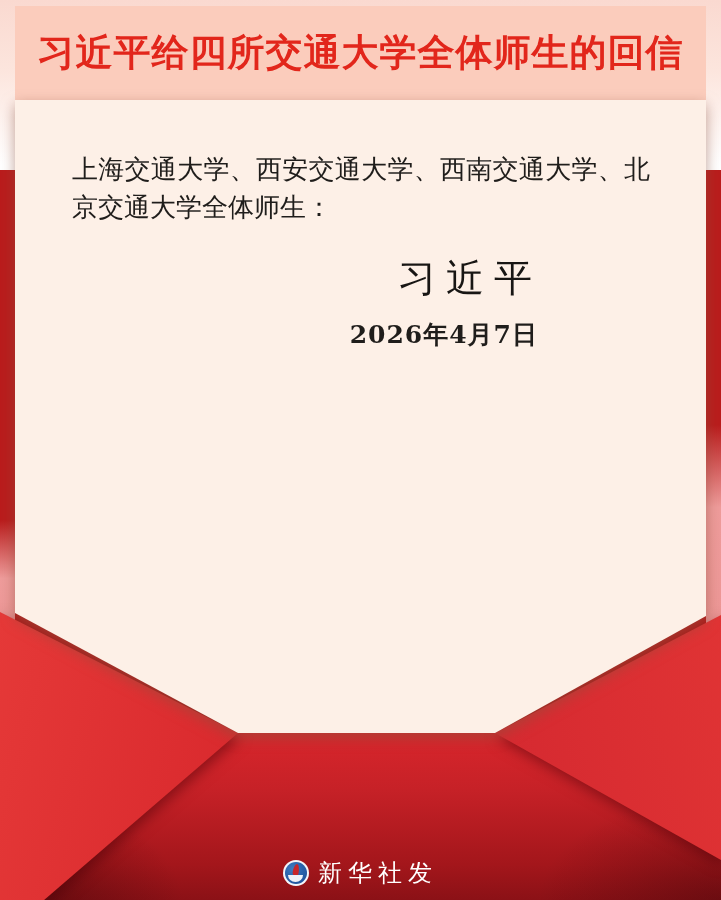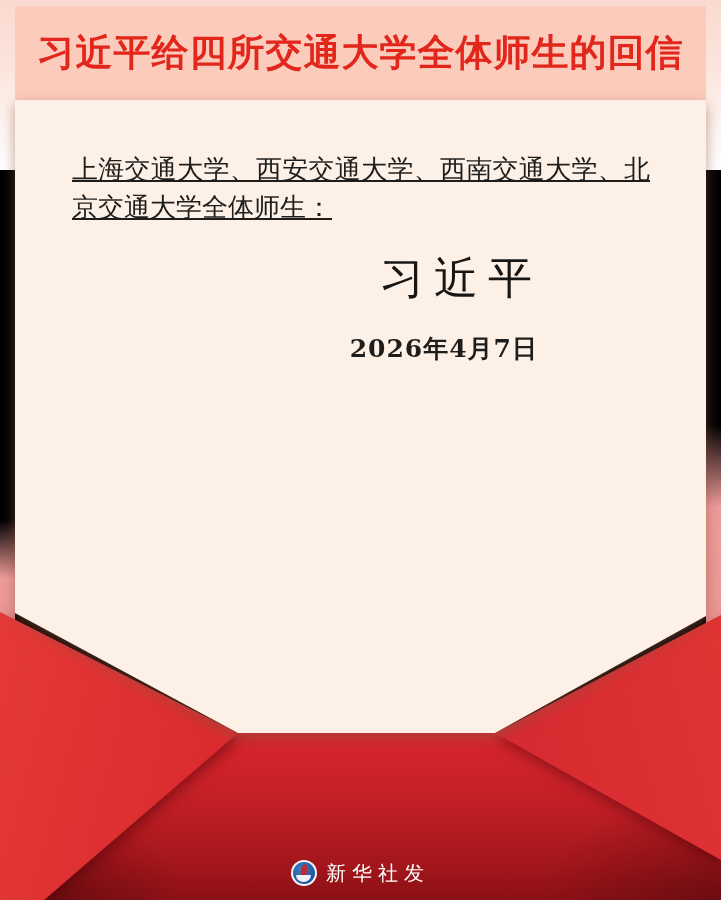--- a/index.html
+++ b/index.html
@@ -1,18 +1,18 @@
 <!DOCTYPE html>
 <html><head>
 <meta charset="utf-8">
 <style>
   html,body{margin:0;padding:0;background:#ffffff;}
   .canvas{
     position:relative;width:721px;height:900px;overflow:hidden;
-    background:#000000;font-family:"DejaVu Serif","Liberation Serif",serif;
+    background:#b91c1c;font-family:"DejaVu Serif","Liberation Serif",serif;
   }
   
   .top-glow{
     position:absolute;left:0;top:0;width:100%;height:170px;z-index:0;
     background:linear-gradient(180deg,#fad9d0 0px,#fce5dd 70px,#ffffff 165px);
   }
   
   .title-band{
     position:absolute;left:15px;top:6px;width:691px;height:94px;z-index:2;
     background:#fbccbc;display:flex;align-items:center;justify-content:center;
@@ -52,45 +52,45 @@
   
   .paper-wrap{
     position:absolute;left:15px;top:100px;width:691px;height:637px;z-index:4;
     filter:drop-shadow(0 5px 7px rgba(140,80,60,.55));
   }
   .paper{
     width:100%;height:100%;background:#fdf0e7;
     clip-path:polygon(0 0,691px 0,691px 516px,480px 633px,223px 633px,0 513px);
     box-sizing:border-box;padding:50px 56px 0 57px;
   }
-  .letter-text{color:#1f1d1b;font-size:26px;line-height:38px;text-align:justify;text-decoration:underline;}
+  .letter-text{color:#1f1d1b;font-size:26px;line-height:38px;text-align:justify;}
   .letter-text p{margin:0;}
   .letter-text p.indent{text-indent:2em;}
   .sig-block{margin-top:26px;}
   .signature{
-    text-align:right;padding-right:108px;font-size:44px;color:#181614;
+    text-align:right;padding-right:108px;font-size:38px;color:#181614;
     letter-spacing:10px;line-height:52px;font-weight:500;
   }
   .sig-date{
     text-align:right;padding-right:112px;font-size:25px;font-weight:700;
-    color:#1f1d1b;letter-spacing:1px;margin-top:28px;
+    color:#1f1d1b;letter-spacing:1px;margin-top:14px;
   }
   
   .footer{
     position:absolute;left:0;bottom:12px;width:100%;height:30px;z-index:5;
     display:flex;align-items:center;justify-content:center;gap:9px;
   }
   .emblem{position:relative;width:26px;height:26px;border-radius:50%;background:#f4f6fa;flex:0 0 auto;}
   .emblem-globe{position:absolute;left:2px;top:2px;width:22px;height:22px;border-radius:50%;
     background:radial-gradient(circle at 36% 32%,#407cc0 0%,#2a63ac 45%,#1c4c92 100%);}
   .emblem-sail{position:absolute;left:5px;bottom:4px;width:15px;height:7px;background:#eef2f8;
     border-radius:0 0 50% 50%/0 0 100% 100%;}
   .emblem-flame{position:absolute;left:10px;top:4px;width:6px;height:12px;background:#c8262a;
     border-radius:60% 40% 40% 60%/70% 70% 30% 30%;transform:rotate(8deg);}
-  .credit{color:#ffffff;font-size:20px;letter-spacing:6px;font-weight:500;}
+  .credit{color:#ffffff;font-size:24px;letter-spacing:6px;font-weight:500;}
 </style>
 </head>
 <body>
 
 <div class="canvas">
 
   <div class="top-glow"></div>
 
   <div class="title-band">
     <h1>习近平给四所交通大学全体师生的回信</h1>

